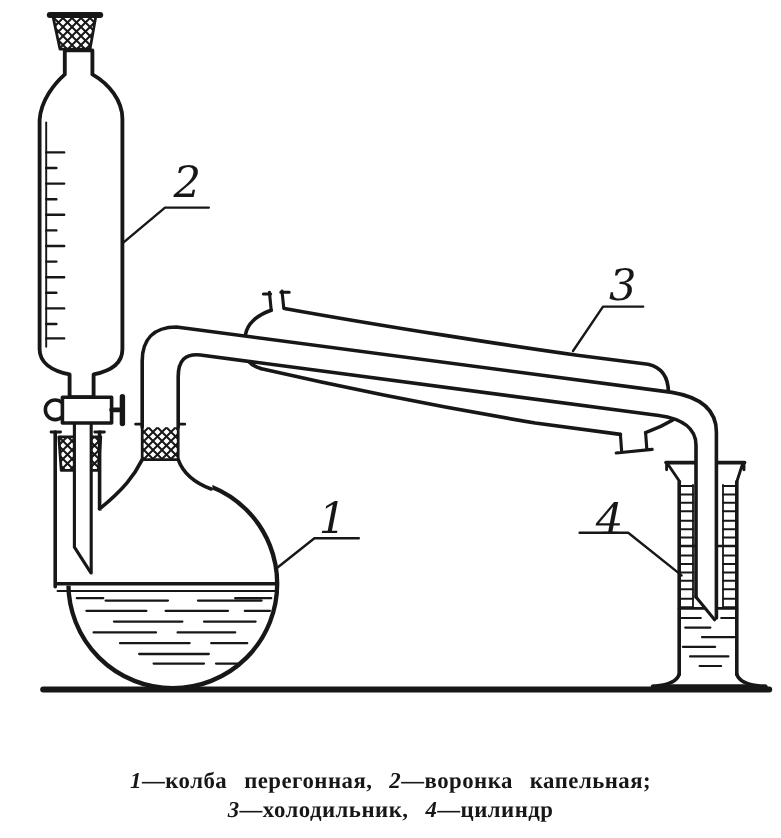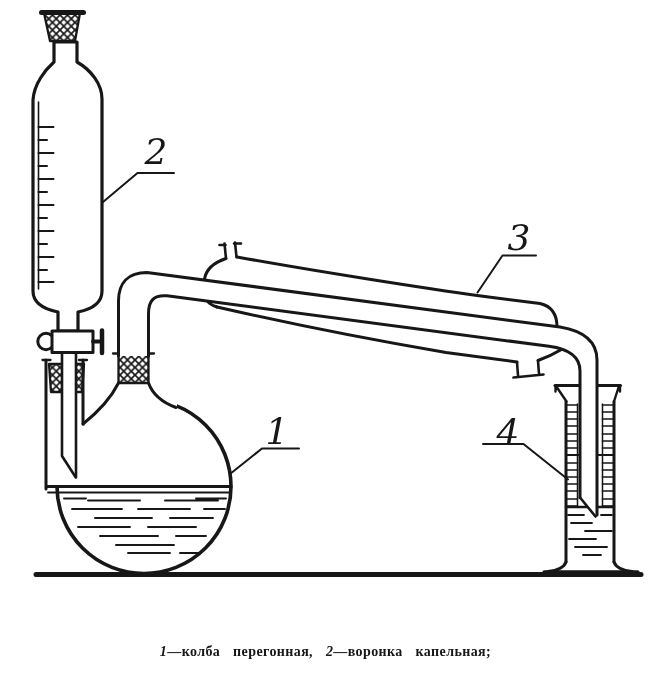--- a/index.html
+++ b/index.html
@@ -15,21 +15,21 @@
   .er{fill:#ffffff;stroke:none;}
   .hatch{fill:url(#xh);stroke:#171717;stroke-width:2.3;stroke-linejoin:round;}
   .part-label{
     font-family:"DejaVu Serif",serif;font-style:italic;font-size:36px;
     fill:#171717;text-anchor:middle;
   }
   .caption{
     position:absolute;left:0;top:640px;width:651px;
     text-align:center;color:#171717;
     font-family:"Liberation Serif",serif;font-weight:bold;
-    font-size:14px;line-height:24px;letter-spacing:.4px;word-spacing:9px;
+    font-size:19px;line-height:24px;letter-spacing:.4px;word-spacing:9px;
   }
   .cap-num{font-style:italic;}
 </style>
 </head>
 <body>
 
 <svg class="stage" viewBox="0 0 651 698" width="651" height="698">
   <defs>
     <pattern id="xh" width="7.5" height="7.5" patternUnits="userSpaceOnUse">
       <path d="M0 7.5L7.5 0M0 0L7.5 7.5" stroke="#171717" stroke-width="1.7"></path>
@@ -123,13 +123,14 @@
   <path class="ln" stroke-width="2" d="M483 444H523.5L568 479.5"></path>
 
   <text class="part-label" x="277" y="444">1</text>
   <text class="part-label" x="156" y="164">2</text>
   <text class="part-label" x="519" y="250">3</text>
   <text class="part-label" x="508" y="445">4</text>
 </svg>
 
 <div class="caption">
   <div><span class="cap-num">1</span><span>—колба перегонная, </span><span class="cap-num">2</span><span>—воронка капельная;</span></div>
+  <div><span class="cap-num">3</span><span>—холодильник, </span><span class="cap-num">4</span><span>—цилиндр</span></div>
 </div>
 
 </body></html>

